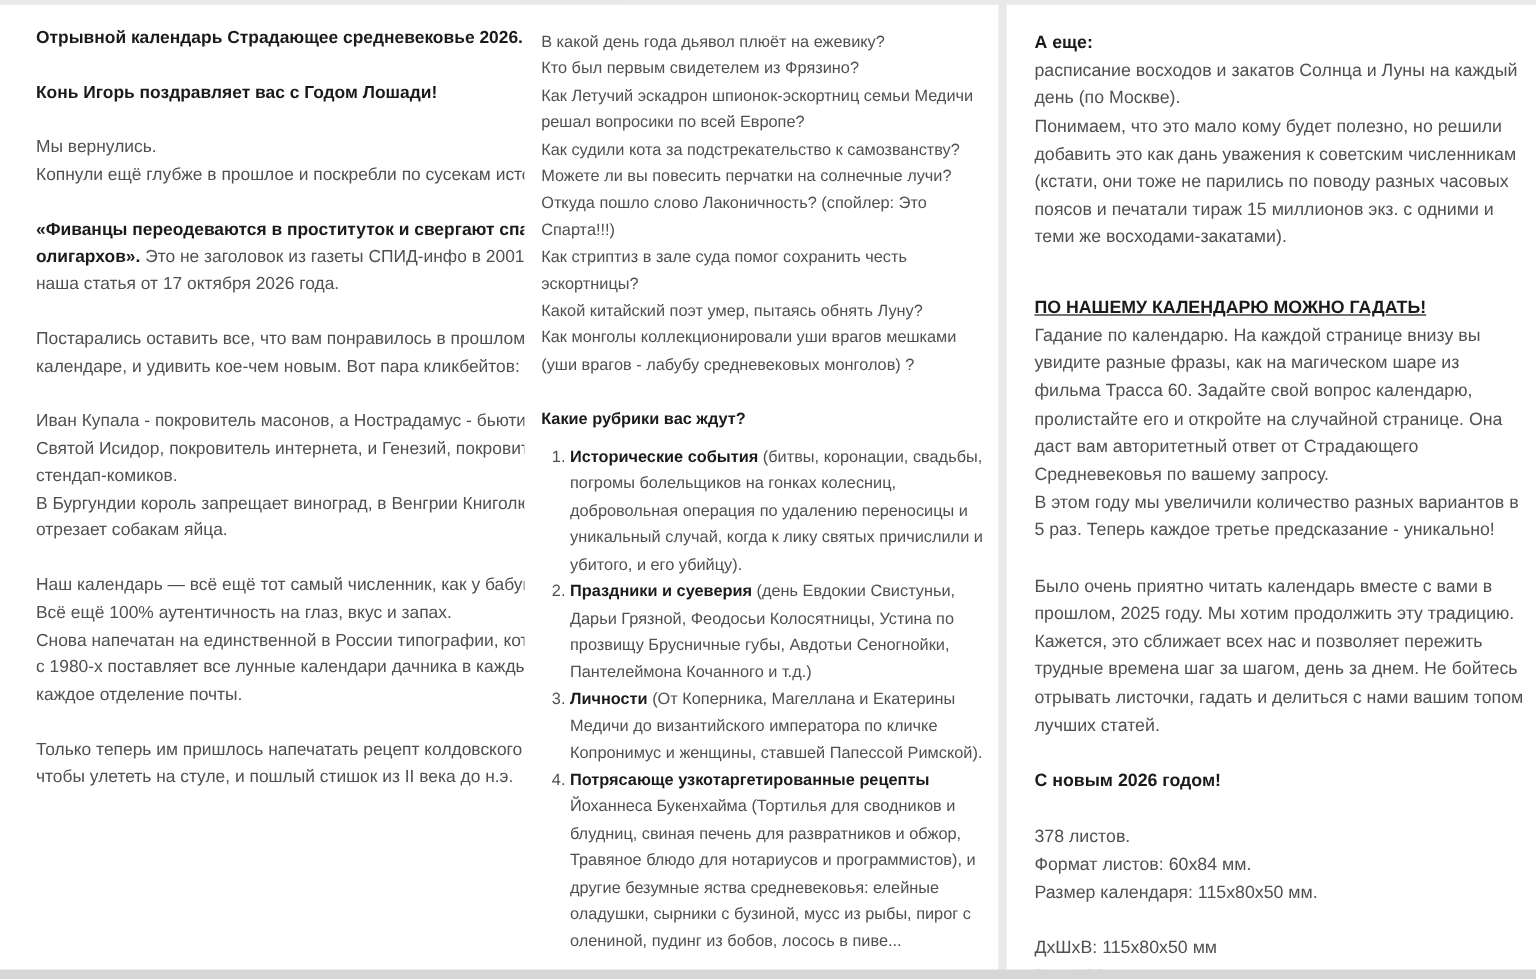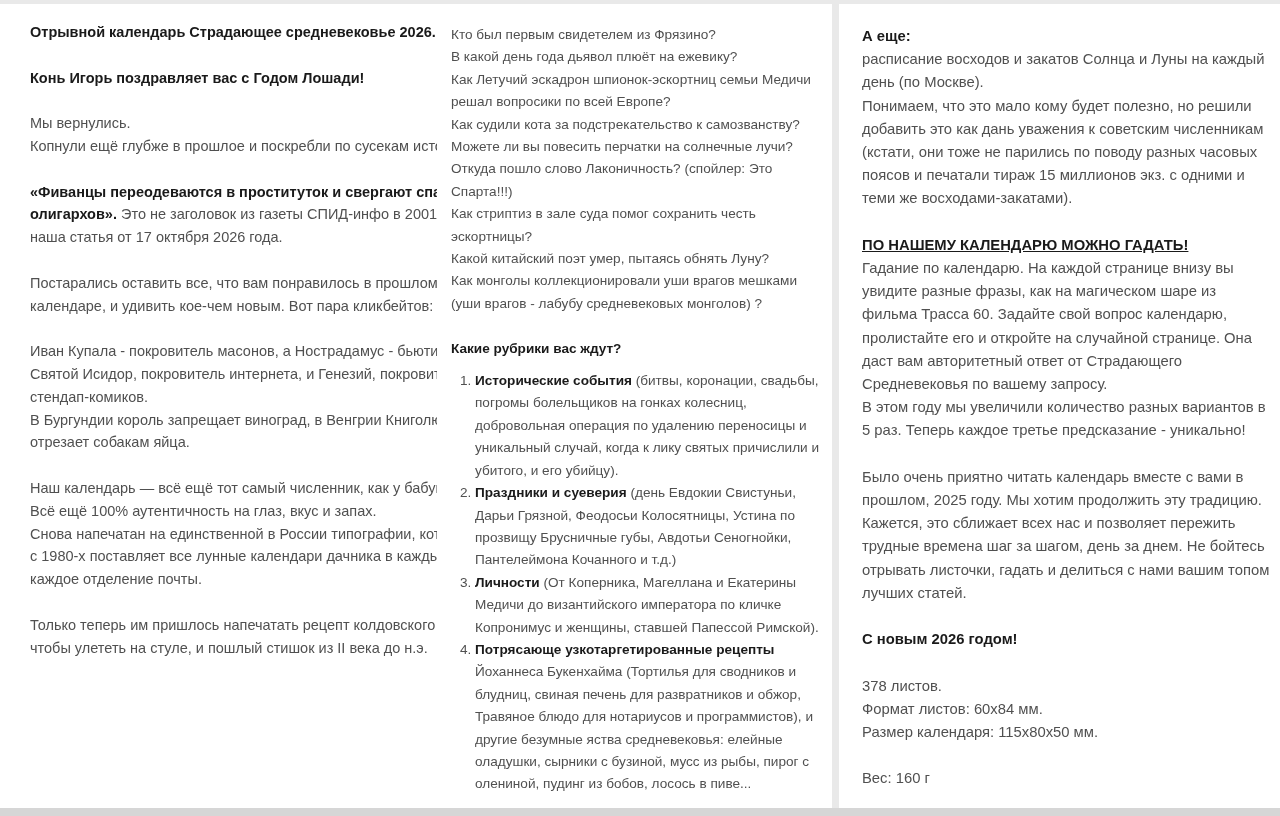--- a/index.html
+++ b/index.html
@@ -16,21 +16,21 @@
     box-sizing: border-box;
     overflow: hidden;
   }
   #p1 { left: 0; width: 518px; padding: 17px 12px 0 30px; }
   #p2 { left: 437px; width: 395px; padding: 20px 8px 0 14px; }
   #p3 { left: 839px; width: 441px; padding: 21px 10px 0 23px; }
   .txt { font-size: 14.5px; line-height: 22.8px; color: #505050; }
   #p2 .txt { font-size: 13.6px; line-height: 22.4px; }
   #p3 .txt { font-size: 14.8px; line-height: 23.2px; }
   .b { font-weight: bold; color: #1a1a1a; }
-  .u { text-decoration: underline; }
+  .u { text-decoration: underline; margin-top: 12px; }
   .gap { height: 22.8px; }
   #p2 .gap { height: 22.4px; }
   #p3 .gap { height: 23.2px; }
   p { margin: 0; }
   ol { margin: 10px 0 0 0; padding-left: 24px; }
   ol li { padding-left: 0; }
   .bottom-bar {
     position: absolute; left: 0; right: 0; bottom: 0; height: 8px;
     background: #d6d6d6;
   }
@@ -59,22 +59,22 @@
       <p>Наш календарь — всё ещё тот самый численник, как у бабушки.</p>
       <p>Всё ещё 100% аутентичность на глаз, вкус и запах.</p>
       <p>Снова напечатан на единственной в России типографии, которая ещё с 1980-х поставляет все лунные календари дачника в каждый ларёк и каждое отделение почты.</p>
       <div class="gap"></div>
       <p>Только теперь им пришлось напечатать рецепт колдовского зелья, чтобы улететь на стуле, и пошлый стишок из II века до н.э.</p>
     </div>
   </div>
 
   <div class="panel" id="p2">
     <div class="txt">
+      <p>В какой день года дьявол плюёт на ежевику?</p>
       <p>Кто был первым свидетелем из Фрязино?</p>
-      <p>В какой день года дьявол плюёт на ежевику?</p>
       <p>Как Летучий эскадрон шпионок-эскортниц семьи Медичи решал вопросики по всей Европе?</p>
       <p>Как судили кота за подстрекательство к самозванству?</p>
       <p>Можете ли вы повесить перчатки на солнечные лучи?</p>
       <p>Откуда пошло слово Лаконичность? (спойлер: Это Спарта!!!)</p>
       <p>Как стриптиз в зале суда помог сохранить честь эскортницы?</p>
       <p>Какой китайский поэт умер, пытаясь обнять Луну?</p>
       <p>Как монголы коллекционировали уши врагов мешками (уши врагов - лабубу средневековых монголов) ?</p>
       <div class="gap"></div>
       <p class="b">Какие рубрики вас ждут?</p>
       <ol>
@@ -97,18 +97,19 @@
       <p>В этом году мы увеличили количество разных вариантов в 5 раз. Теперь каждое третье предсказание - уникально!</p>
       <div class="gap"></div>
       <p>Было очень приятно читать календарь вместе с вами в прошлом, 2025 году. Мы хотим продолжить эту традицию. Кажется, это сближает всех нас и позволяет пережить трудные времена шаг за шагом, день за днем. Не бойтесь отрывать листочки, гадать и делиться с нами вашим топом лучших статей.</p>
       <div class="gap"></div>
       <p class="b">С новым 2026 годом!</p>
       <div class="gap"></div>
       <p>378 листов.</p>
       <p>Формат листов: 60х84 мм.</p>
       <p>Размер календаря: 115х80х50 мм.</p>
       <div class="gap"></div>
+      <p>ДхШхВ: 115х80х50 мм</p>
       <p>Вес: 160 г</p>
     </div>
   </div>
 
   <div class="bottom-bar"></div>
 </div>
 
 </body></html>

